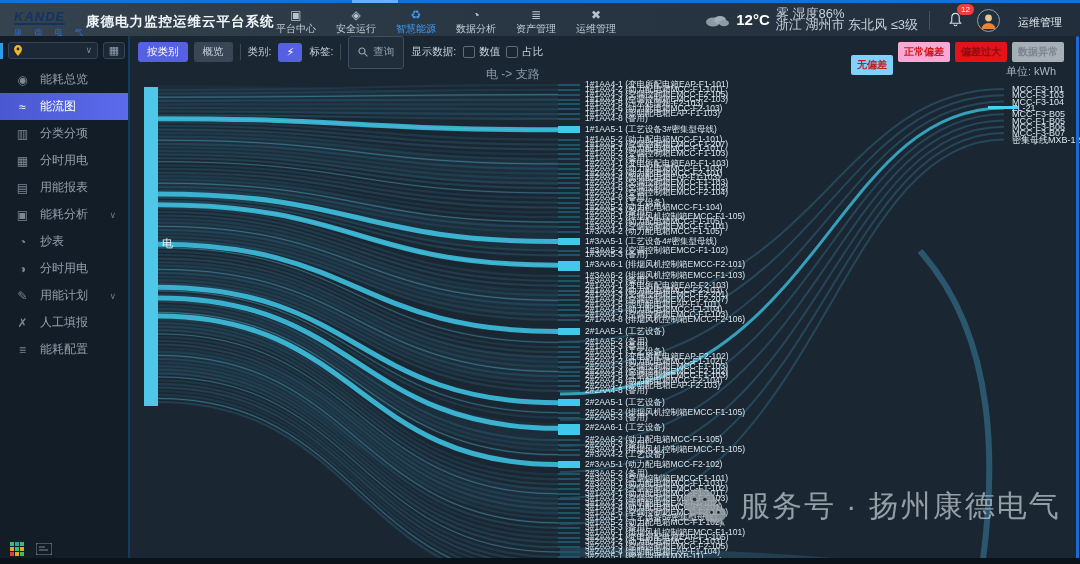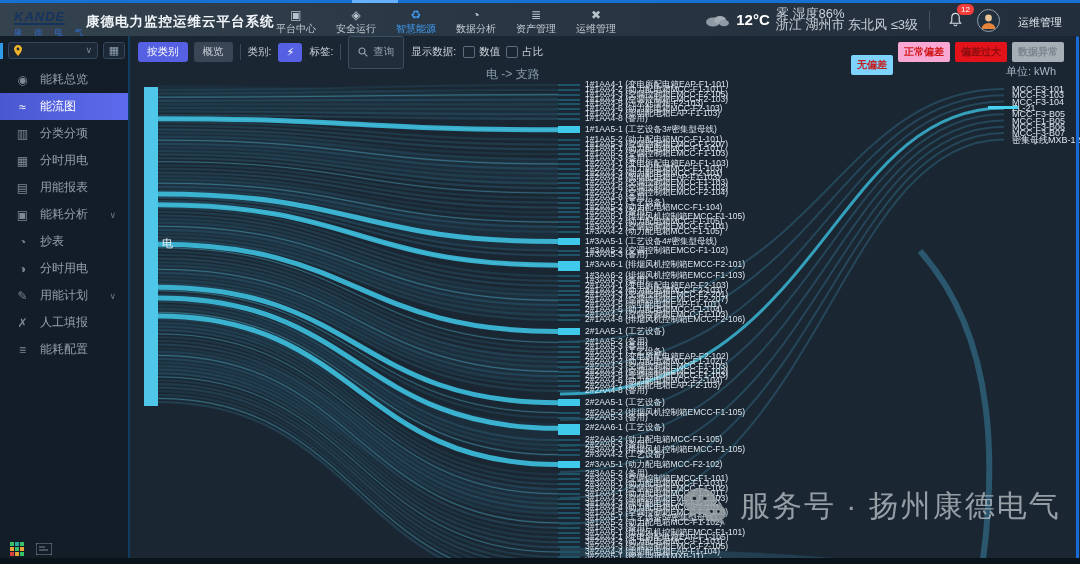--- a/index.html
+++ b/index.html
@@ -83,21 +83,21 @@
   .unit{position:absolute;left:876px;top:28px;font-size:11px;color:#a9b8c4;z-index:2;}
   #flows{position:absolute;left:0;top:0;z-index:1;}
   .src-bar{position:absolute;left:14px;top:51px;width:14px;height:319px;background:#4ec7e8;z-index:2;}
   .src-label{position:absolute;left:32px;top:200px;font-size:11px;color:#e8f2f7;z-index:2;}
   .m-row{position:absolute;left:428px;height:5px;white-space:nowrap;z-index:2;overflow:visible;}
   .m-bar{position:absolute;left:0;top:2px;width:22px;height:2px;background:#1f5468;}
   .m-bar.bright{top:-1px;height:7px;background:#3fc9ea;}
   .m-txt{position:absolute;left:27px;top:-3px;font-size:8.5px;color:#dbe5ec;}
   .r-row{position:absolute;left:882px;white-space:nowrap;font-size:9px;color:#dbe5ec;z-index:2;}
   .r-dash{position:absolute;left:858px;width:30px;height:3px;background:#46d2f0;z-index:2;}
-  .watermark{position:absolute;left:552px;top:450px;display:flex;align-items:flex-start;gap:12px;opacity:.85;z-index:8;}
+  .watermark{position:absolute;left:552px;top:450px;display:flex;align-items:flex-end;gap:12px;opacity:.85;z-index:8;}
   .wm-text{font-size:30px;color:#aab3ba;letter-spacing:2px;white-space:nowrap;}
   .footer-strip{position:absolute;left:0;bottom:0;width:100%;height:6px;background:#0a121a;z-index:10;}
 </style>
 </head>
 <body>
 
 <div class="page">
   <div class="topline"></div>
   <div class="topline-hl"></div>
 

